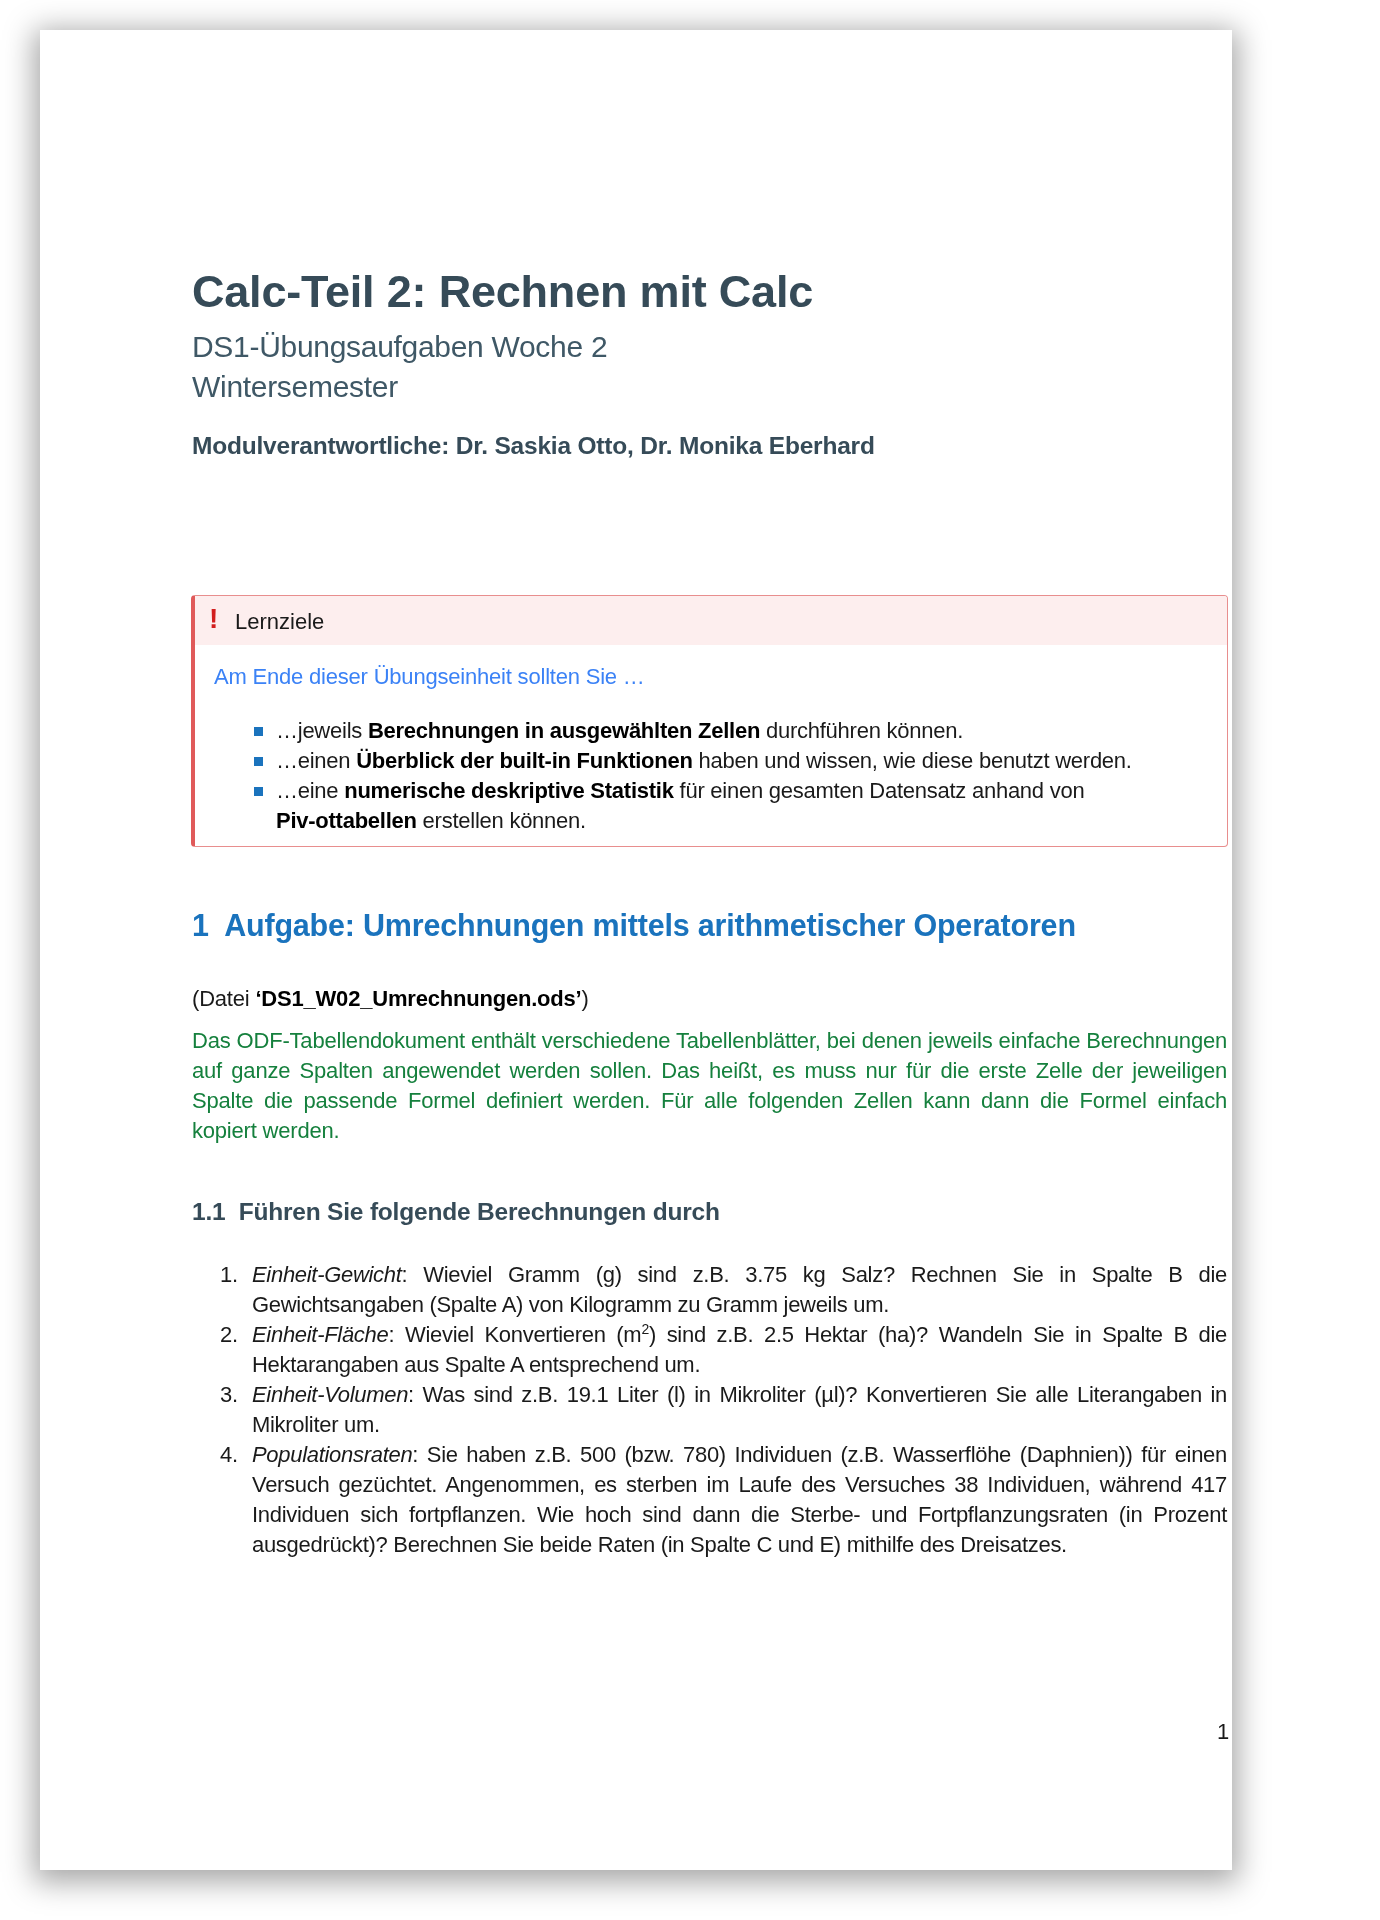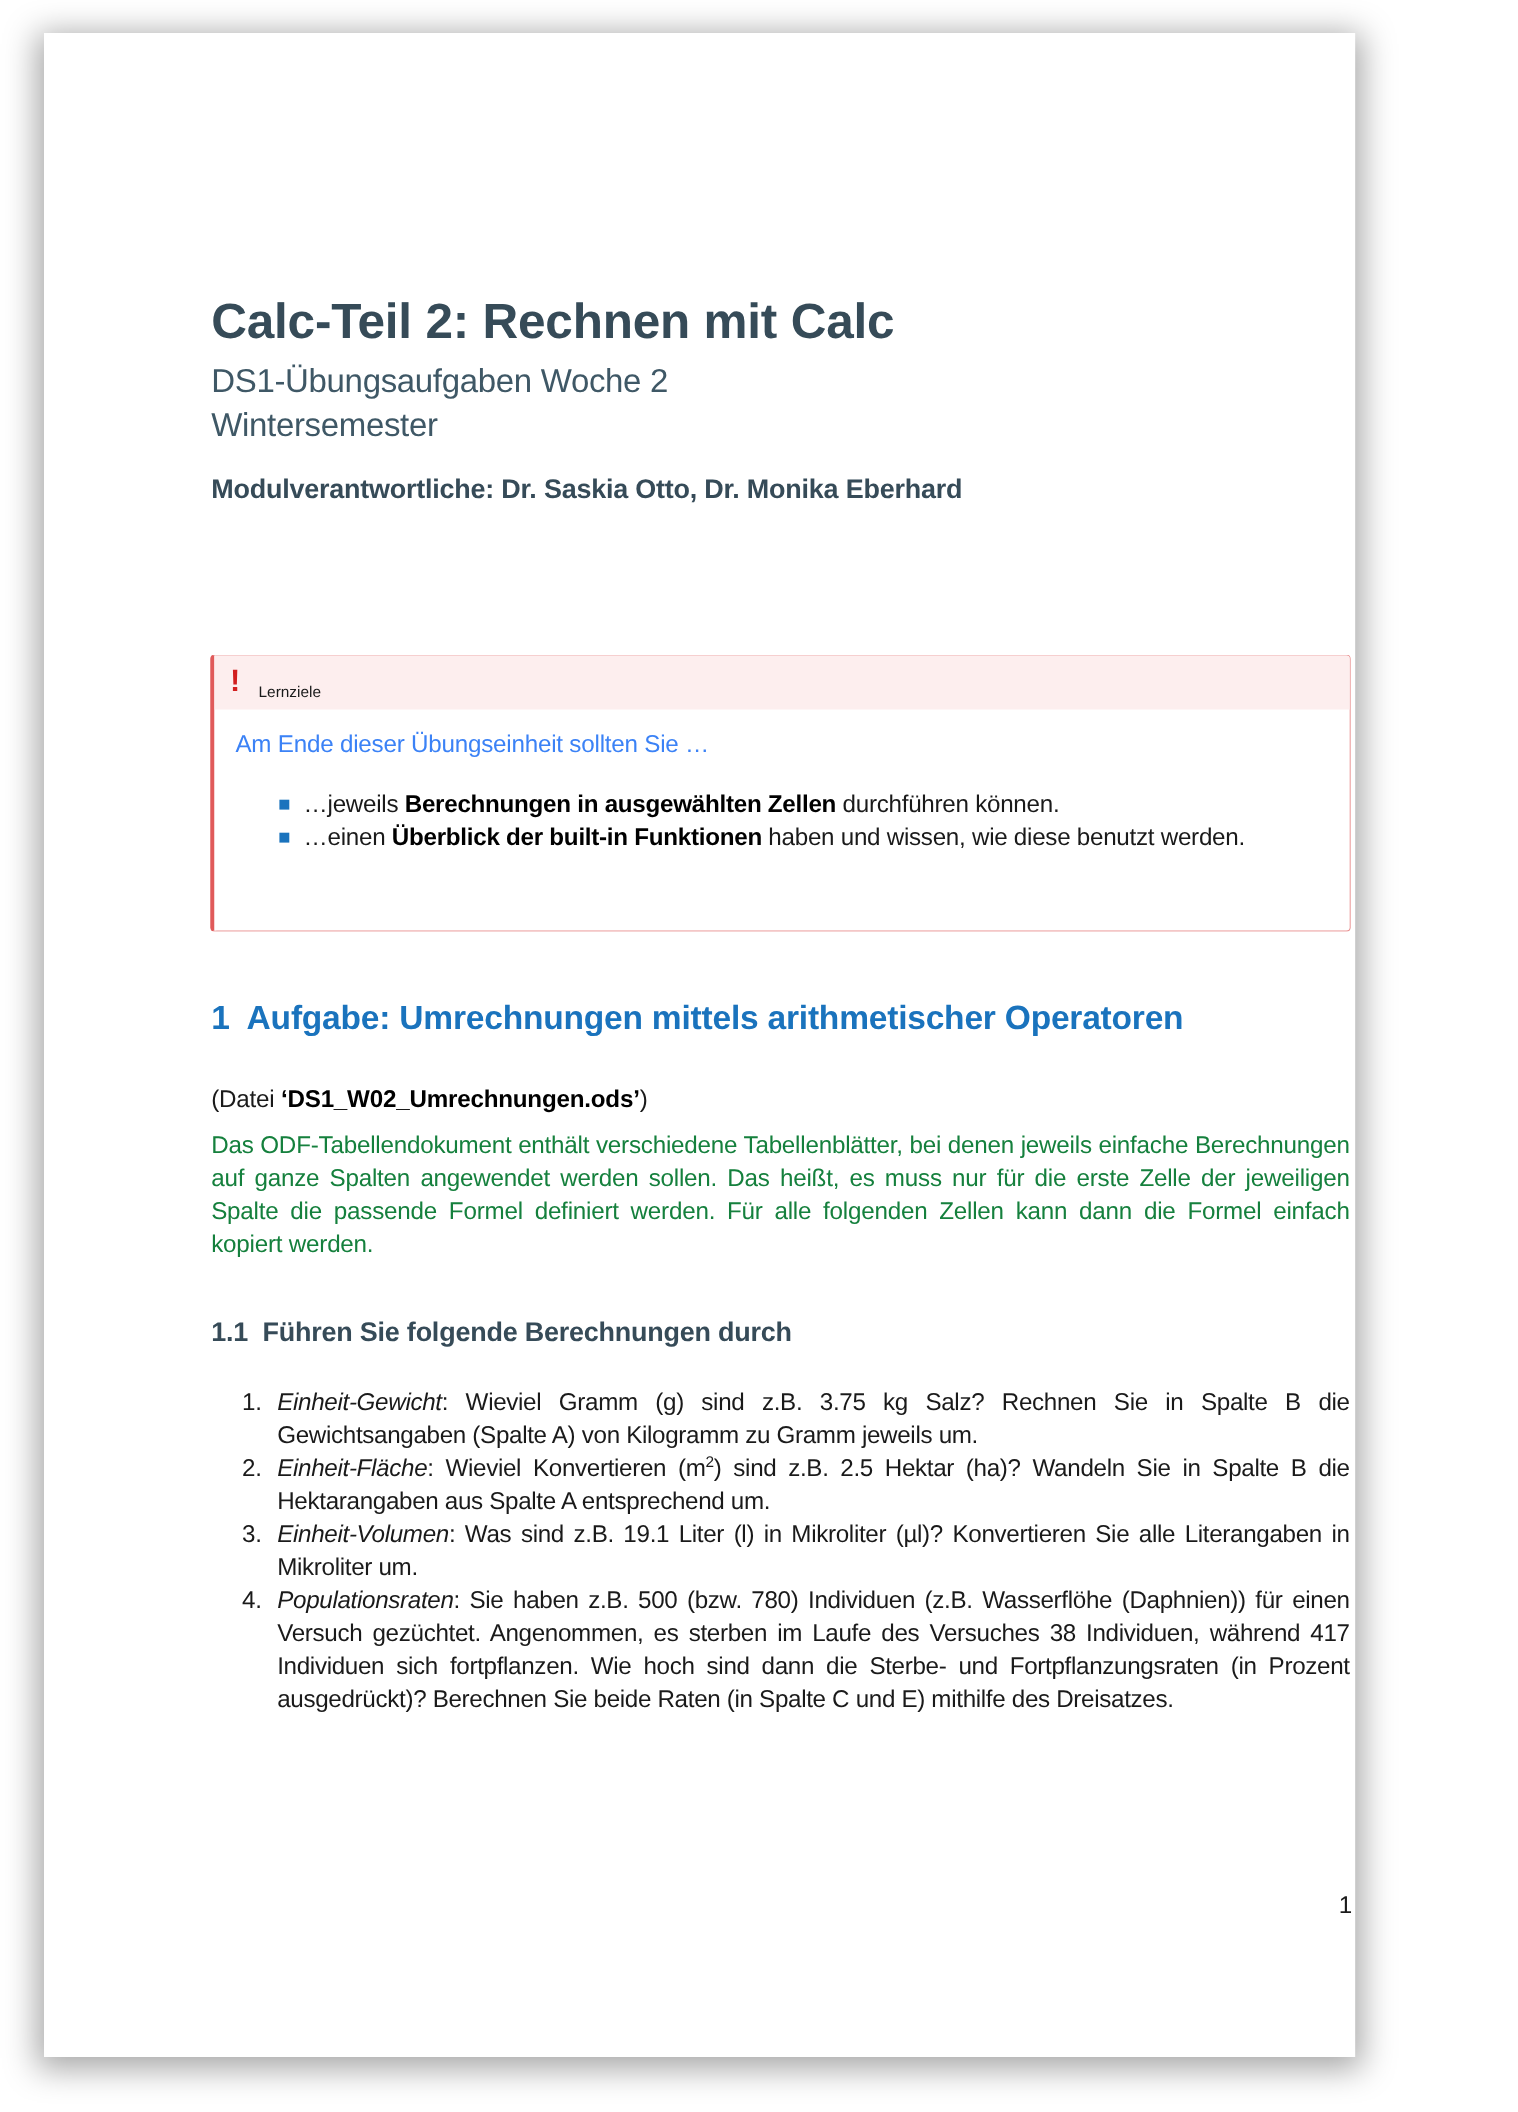--- a/index.html
+++ b/index.html
@@ -37,21 +37,21 @@
     background: #ffffff; box-sizing: border-box; overflow: hidden;
   }
   .callout-head {
     height: 49px; background: #fdeeee; position: relative;
   }
   .callout-icon {
     position: absolute; left: 14px; top: 8px; font-size: 28px; font-weight: bold;
     color: #d21f1f; line-height: 30px;
   }
   .callout-title {
-    position: absolute; left: 40px; top: 13px; font-size: 14px; color: #1a1a1a; margin-top: 12px;
+    position: absolute; left: 40px; top: 13px; font-size: 22px; color: #1a1a1a;
   }
   .callout-intro {
     position: absolute; left: 19px; top: 68px; font-size: 22px; color: #3b82f6;
     letter-spacing: -0.2px;
   }
   .goal-list { position: absolute; left: 57px; top: 120px; width: 960px; }
   .goal {
     position: relative; padding-left: 24px; font-size: 22px; line-height: 30px;
     color: #1a1a1a; letter-spacing: -0.25px;
   }
@@ -106,20 +106,24 @@
     <div class="callout-intro">Am Ende dieser Übungseinheit sollten Sie …</div>
     <div class="goal-list">
       <div class="goal">
         <span class="bullet"></span>
         <span>…jeweils </span><b>Berechnungen in ausgewählten Zellen</b><span> durchführen können.</span>
       </div>
       <div class="goal">
         <span class="bullet"></span>
         <span>…einen </span><b>Überblick der built-in Funktionen</b><span> haben und wissen, wie diese benutzt werden.</span>
       </div>
+      <div class="goal">
+        <span class="bullet"></span>
+        <span>…eine </span><b>numerische deskriptive Statistik</b><span> für einen gesamten Datensatz anhand von </span><br><b>Piv-ottabellen</b><span> erstellen können.</span>
+      </div>
     </div>
   </div>
 
   <div class="abs section-h" style="white-space:pre;">1  Aufgabe: Umrechnungen mittels arithmetischer Operatoren</div>
 
   <div class="abs file-line">
     <span>(Datei </span><b>‘DS1_W02_Umrechnungen.ods’</b><span>)</span>
   </div>
 
   <div class="para">Das ODF-Tabellendokument enthält verschiedene Tabellenblätter, bei denen jeweils einfache Berechnungen auf ganze Spalten angewendet werden sollen.  Das heißt, es muss nur für die erste Zelle der jeweiligen Spalte die passende Formel definiert werden.  Für alle folgenden Zellen kann dann die Formel einfach kopiert werden.</div>

